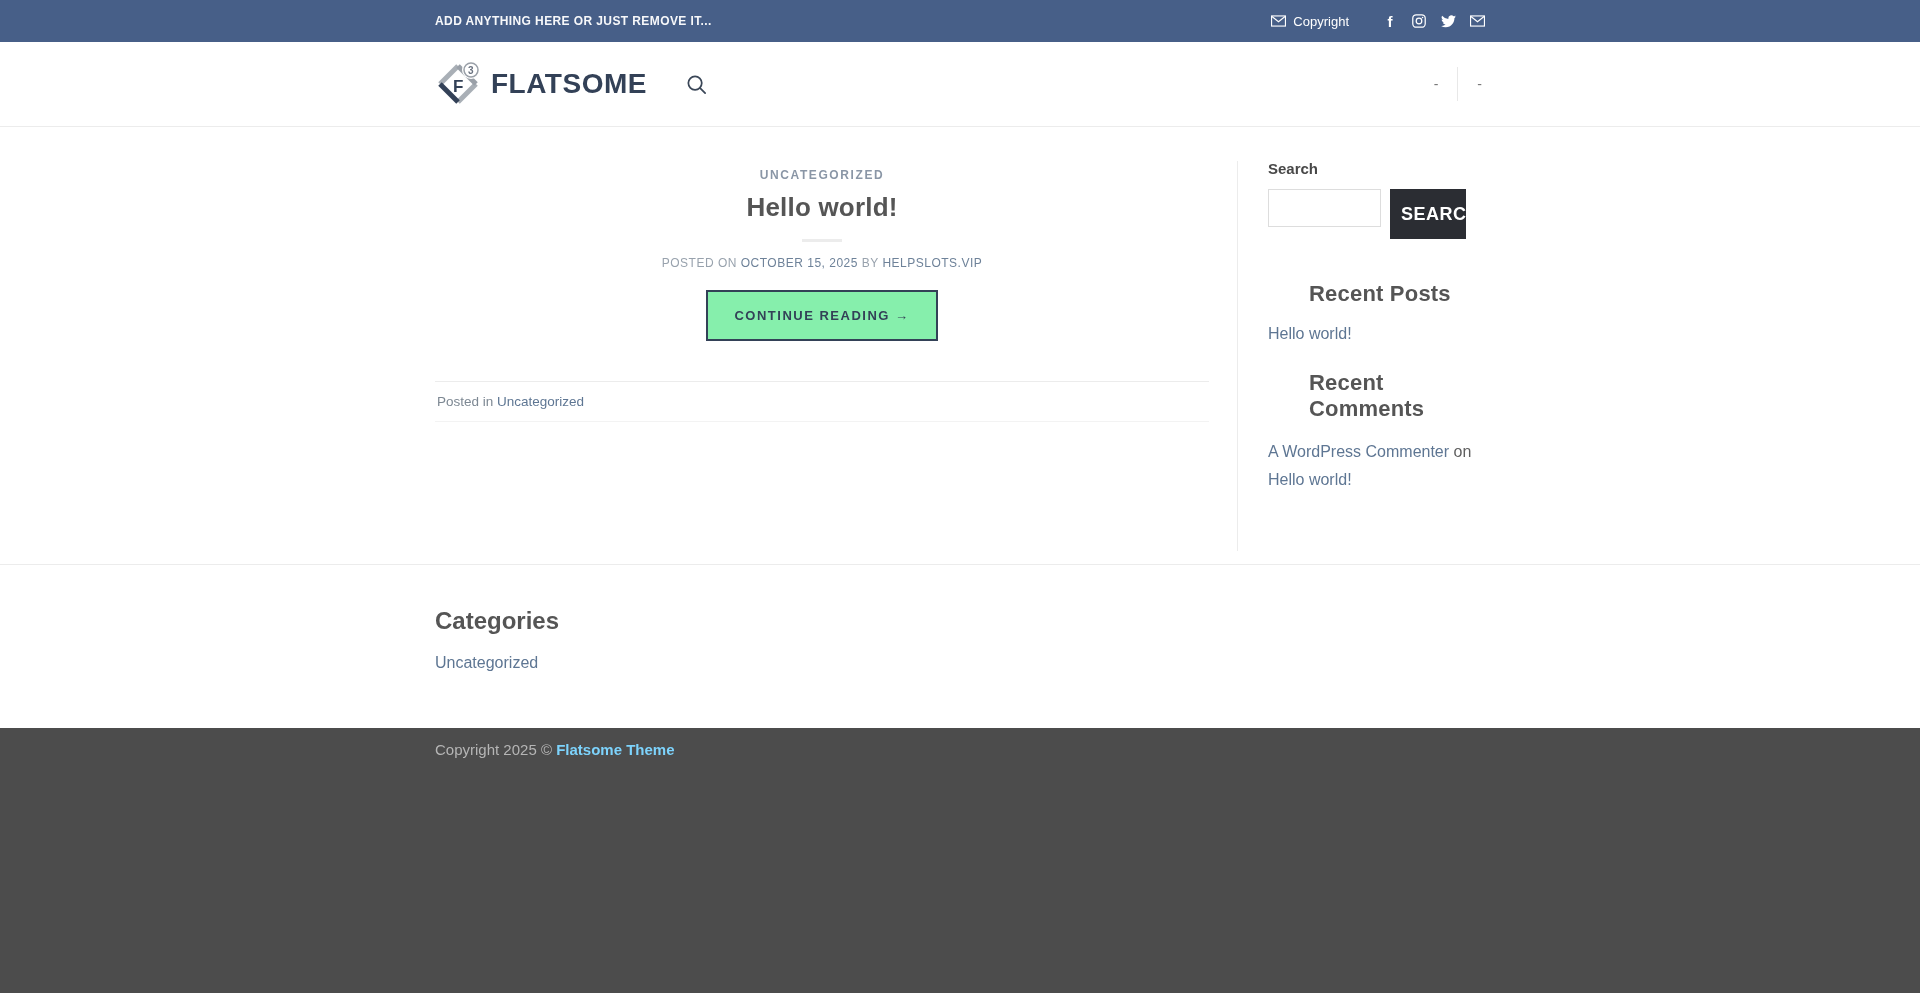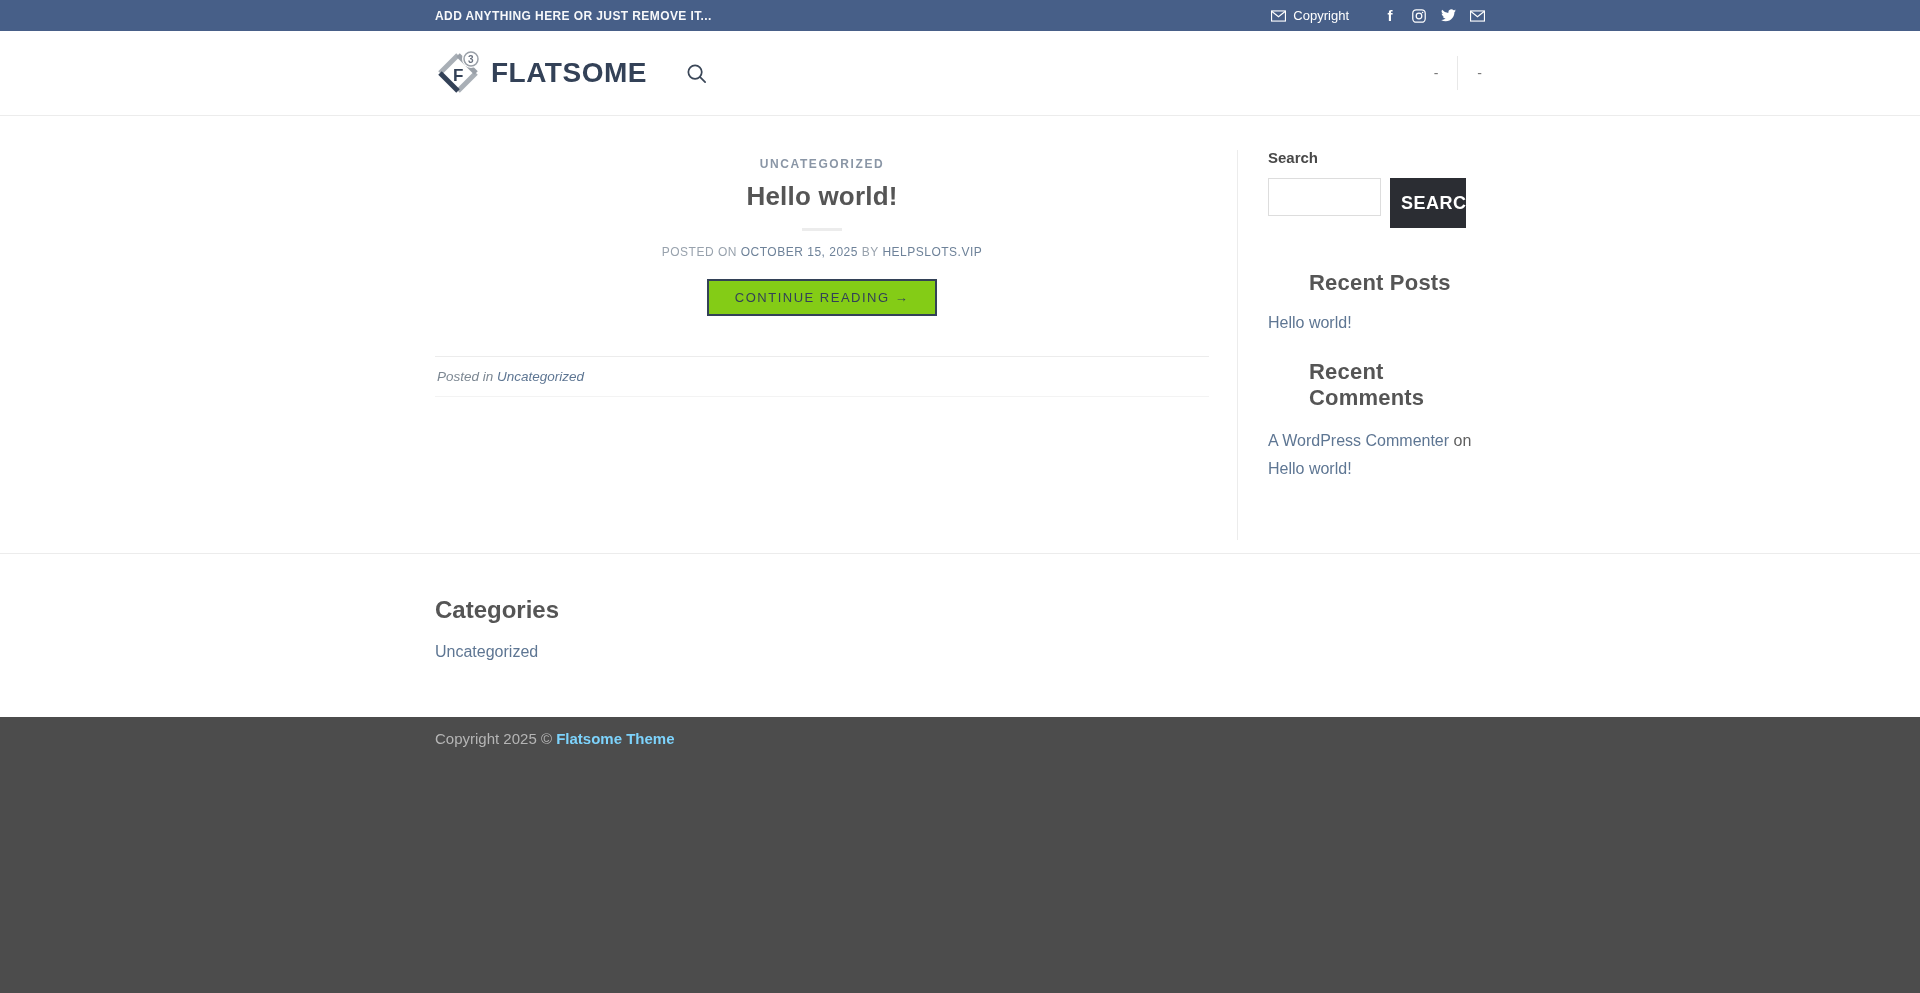--- a/index.html
+++ b/index.html
@@ -10,21 +10,21 @@
     width: 1920px;
     height: 993px;
     overflow: hidden;
     -webkit-font-smoothing: antialiased;
   }
   a { text-decoration: none; cursor: pointer; }
   .container { width: 1050px; margin: 0 auto; }
 
   
   .topbar {
-    height: 31px;
+    height: 42px;
     background: var(--topbar-bg, #475f88);
     color: #fff;
   }
   .topbar-inner {
     height: 100%;
     display: flex;
     align-items: center;
     justify-content: space-between;
   }
   .topbar-text {
@@ -77,30 +77,30 @@
   }
   .post-divider { width: 40px; height: 3px; background: #ececec; margin: 16px auto 0; }
   .post-meta {
     text-align: center; margin-top: 14px;
     font-size: 12px; letter-spacing: 0.5px; color: #98a2ad; text-transform: uppercase;
   }
   .post-meta a { color: #6e8299; }
   .post-excerpt { margin-top: 44px; font-size: 16px; line-height: 1.6; color: #4e4e4e; }
   .continue-wrap { text-align: center; margin-top: 20px; }
   .continue-btn {
-    display: inline-block; background: #84cc16;
+    display: inline-block; background: #86efac;
     border: 2px solid var(--accent, #334157);
     color: var(--accent, #334157);
-    font-size: 13px; font-weight: normal; letter-spacing: 1.5px;
-    padding: 9px 26px; text-transform: uppercase;
+    font-size: 13px; font-weight: bold; letter-spacing: 1.5px;
+    padding: 16px 26px; text-transform: uppercase;
   }
   .post-footer {
     margin-top: 40px; padding: 12px 2px;
     border-top: 1px solid #ececec; border-bottom: 1px solid #f3f3f3;
-    font-size: 13.5px; color: #7d8893; font-style: italic;
+    font-size: 13.5px; color: #7d8893;
   }
   .post-footer a { color: var(--link, #5e7693); }
 
   .v-sep { width: 1px; background: #ececec; margin-left: 28px; margin-top: 34px; height: 390px; }
 
   
   .sidebar { margin-left: 30px; width: 216px; padding-top: 33px; }
   .search-widget-title { font-size: 15px; font-weight: bold; color: #484848; }
   .search-row { display: flex; align-items: flex-start; margin-top: 12px; }
   .search-input {

